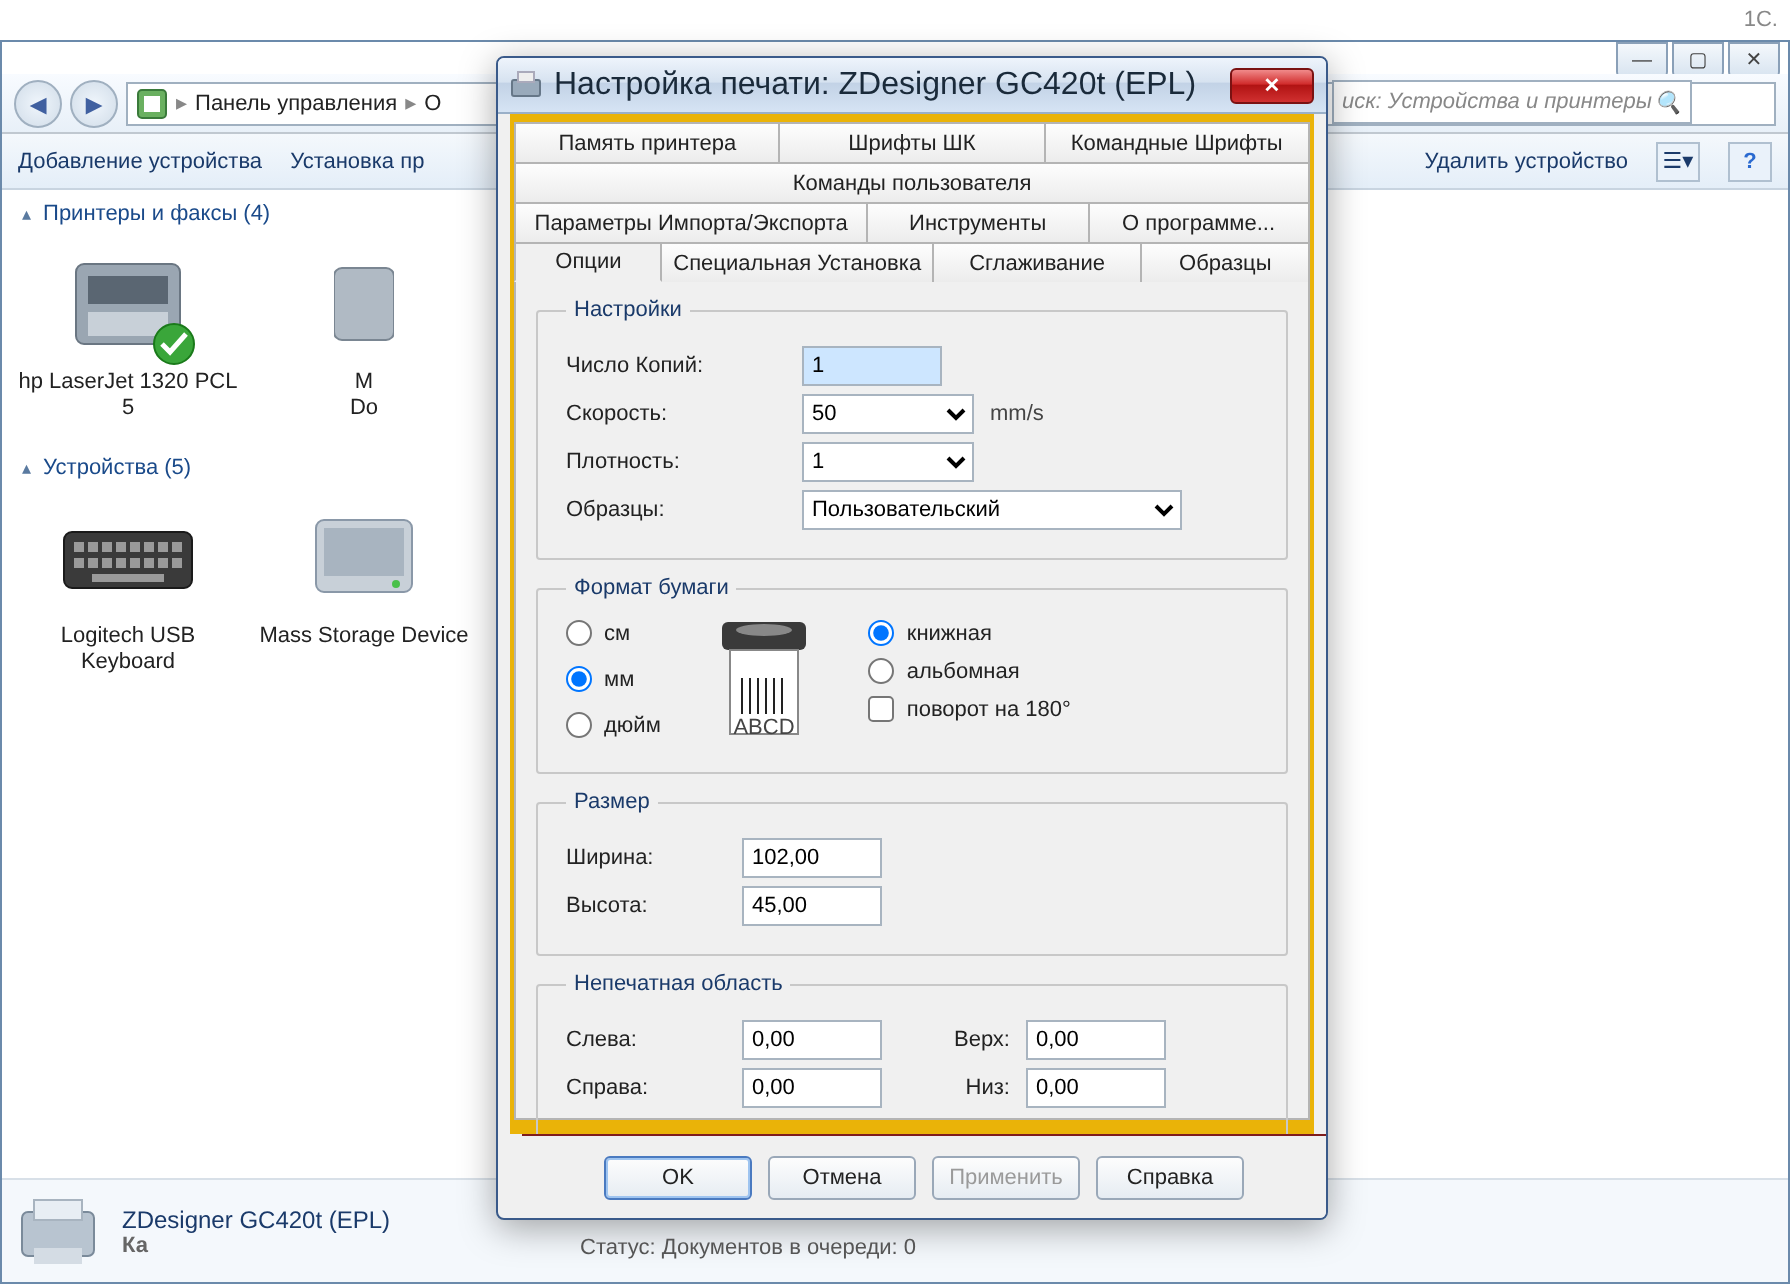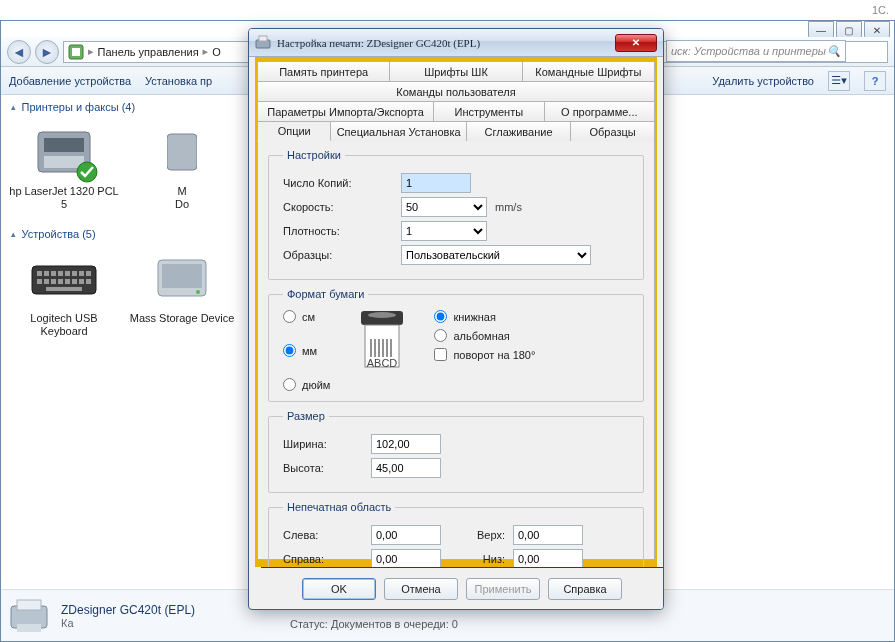--- a/index.html
+++ b/index.html
@@ -26,27 +26,27 @@
 .section-hdr .tri { font-size:9px; color:#5a7aa0; }
 .grid { display:flex; flex-wrap:wrap; padding:4px 8px 12px; gap:6px 8px; }
 .item { width:110px; display:flex; flex-direction:column; align-items:center; text-align:center; gap:2px; color:#222; }
 .item .icon-box { width:72px; height:64px; display:flex; align-items:center; justify-content:center; }
 .item .lbl { font-size:11px; line-height:1.15; }
 svg { display:block; }
 
 .statusbar { position:absolute; left:0; right:0; bottom:0; height:52px; border-top:1px solid #d8e0e8; background:#f4f8fc; display:flex; align-items:center; padding:4px 6px; gap:10px; }
 .statusbar .thumb { width:44px; height:40px; }
 .statusbar .meta .t { font-size:12px; color:#1a3a6a; }
-.statusbar .meta .s { font-size:11px; color:#666; }
+.statusbar .meta .s { font-size:11px; color:#666;font-weight:bold; }
 
 
 .dialog { position:absolute; top:28px; left:248px; width:416px; height:582px; border:1px solid #3a5a8a; border-radius:4px; box-shadow:0 4px 18px rgba(0,0,0,.35); background:#f0f0f0; overflow:hidden; }
 .dlg-titlebar { height:28px; background:linear-gradient(#eef4fc,#d6e2f0 45%,#c2d2e6 46%,#d6e4f4); display:flex; align-items:center; padding:0 6px; gap:6px; border-bottom:1px solid #9ab0c8; }
 .dlg-titlebar .ico { width:16px; height:16px; }
-.dlg-titlebar .ttl { flex:1; color:#1a2a3a; font-size:11px;font-family:Liberation Serif, serif; }
+.dlg-titlebar .ttl { flex:1; color:#1a2a3a; font-size:16px; }
 .dlg-close { width:42px; height:18px; background:linear-gradient(#f08a8a,#d02a2a 45%,#b01212 46%,#d03030); border:1px solid #7a1212; border-radius:3px; color:#fff; display:flex;align-items:center;justify-content:center;font-weight:bold;font-size:10px; }
 
 .dlg-body { position:absolute; top:28px; left:6px; right:6px; bottom:42px; background:#eab308; }
 .tabrows { padding:4px 2px 0; }
 .tabrow { display:flex; gap:0; }
 .tab { flex:1; height:20px; border:1px solid #b4b4b4; border-bottom:none; background:linear-gradient(#fdfdfd,#ececec); display:flex;align-items:center;justify-content:center; font-size:11px; color:#222; margin-left:-1px; }
 .tab:first-child { margin-left:0; }
 .tabrow.single .tab { flex:1; }
 .tab.active { background:#f0f0f0; border-bottom:1px solid #f0f0f0; position:relative; z-index:2; font-weight:normal; }
 .tabpage { border:1px solid #b4b4b4; background:#f0f0f0; margin-top:-1px; padding:8px 10px 10px; height:420px; }
@@ -55,21 +55,21 @@
 legend { color:#1a3a6a; padding:0 4px; font-size:11px; }
 .row { display:flex; align-items:center; gap:8px; margin:4px 0; }
 .row label.l { width:110px; color:#222; }
 .row label.l2 { width:56px; text-align:right; color:#222; }
 input.txt { height:20px; border:1px solid #a8b4c0; padding:0 4px; background:#fff; }
 input.txt.sel { background:#cde6ff; }
 select.sel { height:20px; border:1px solid #a8b4c0; background:#fff; }
 .unit { color:#444; }
 
 .paperfmt { display:flex; align-items:flex-start; gap:18px; }
-.radcol { display:flex; flex-direction:column; gap:21px; padding-top:2px; }
+.radcol { display:flex; flex-direction:column; gap:10px; padding-top:2px; }
 .radcol label, .chkcol label { display:flex; align-items:center; gap:6px; color:#222; }
 .orient-icon { width:68px; height:68px; display:flex; align-items:center; justify-content:center; }
 .chkcol { display:flex; flex-direction:column; gap:6px; padding-top:2px; }
 
 .dlg-buttons { position:absolute; left:12px; right:0; bottom:0; height:42px; display:flex; align-items:center; justify-content:center; gap:8px; background:#f0f0f0; border-top:1px solid #7f1d1d; }
 .btn { min-width:74px; height:22px; border:1px solid #9aa8b8; background:linear-gradient(#fdfdfd,#e6ecf2); border-radius:3px; display:flex;align-items:center;justify-content:center; color:#222; }
 .btn.default { border-color:#4a7ac0; box-shadow:0 0 0 1px #9ec4f0 inset; }
 .btn.disabled { color:#9a9a9a; }
 
 .hint-top { position:absolute; top:4px; right:6px; color:#888; font-size:11px; }

